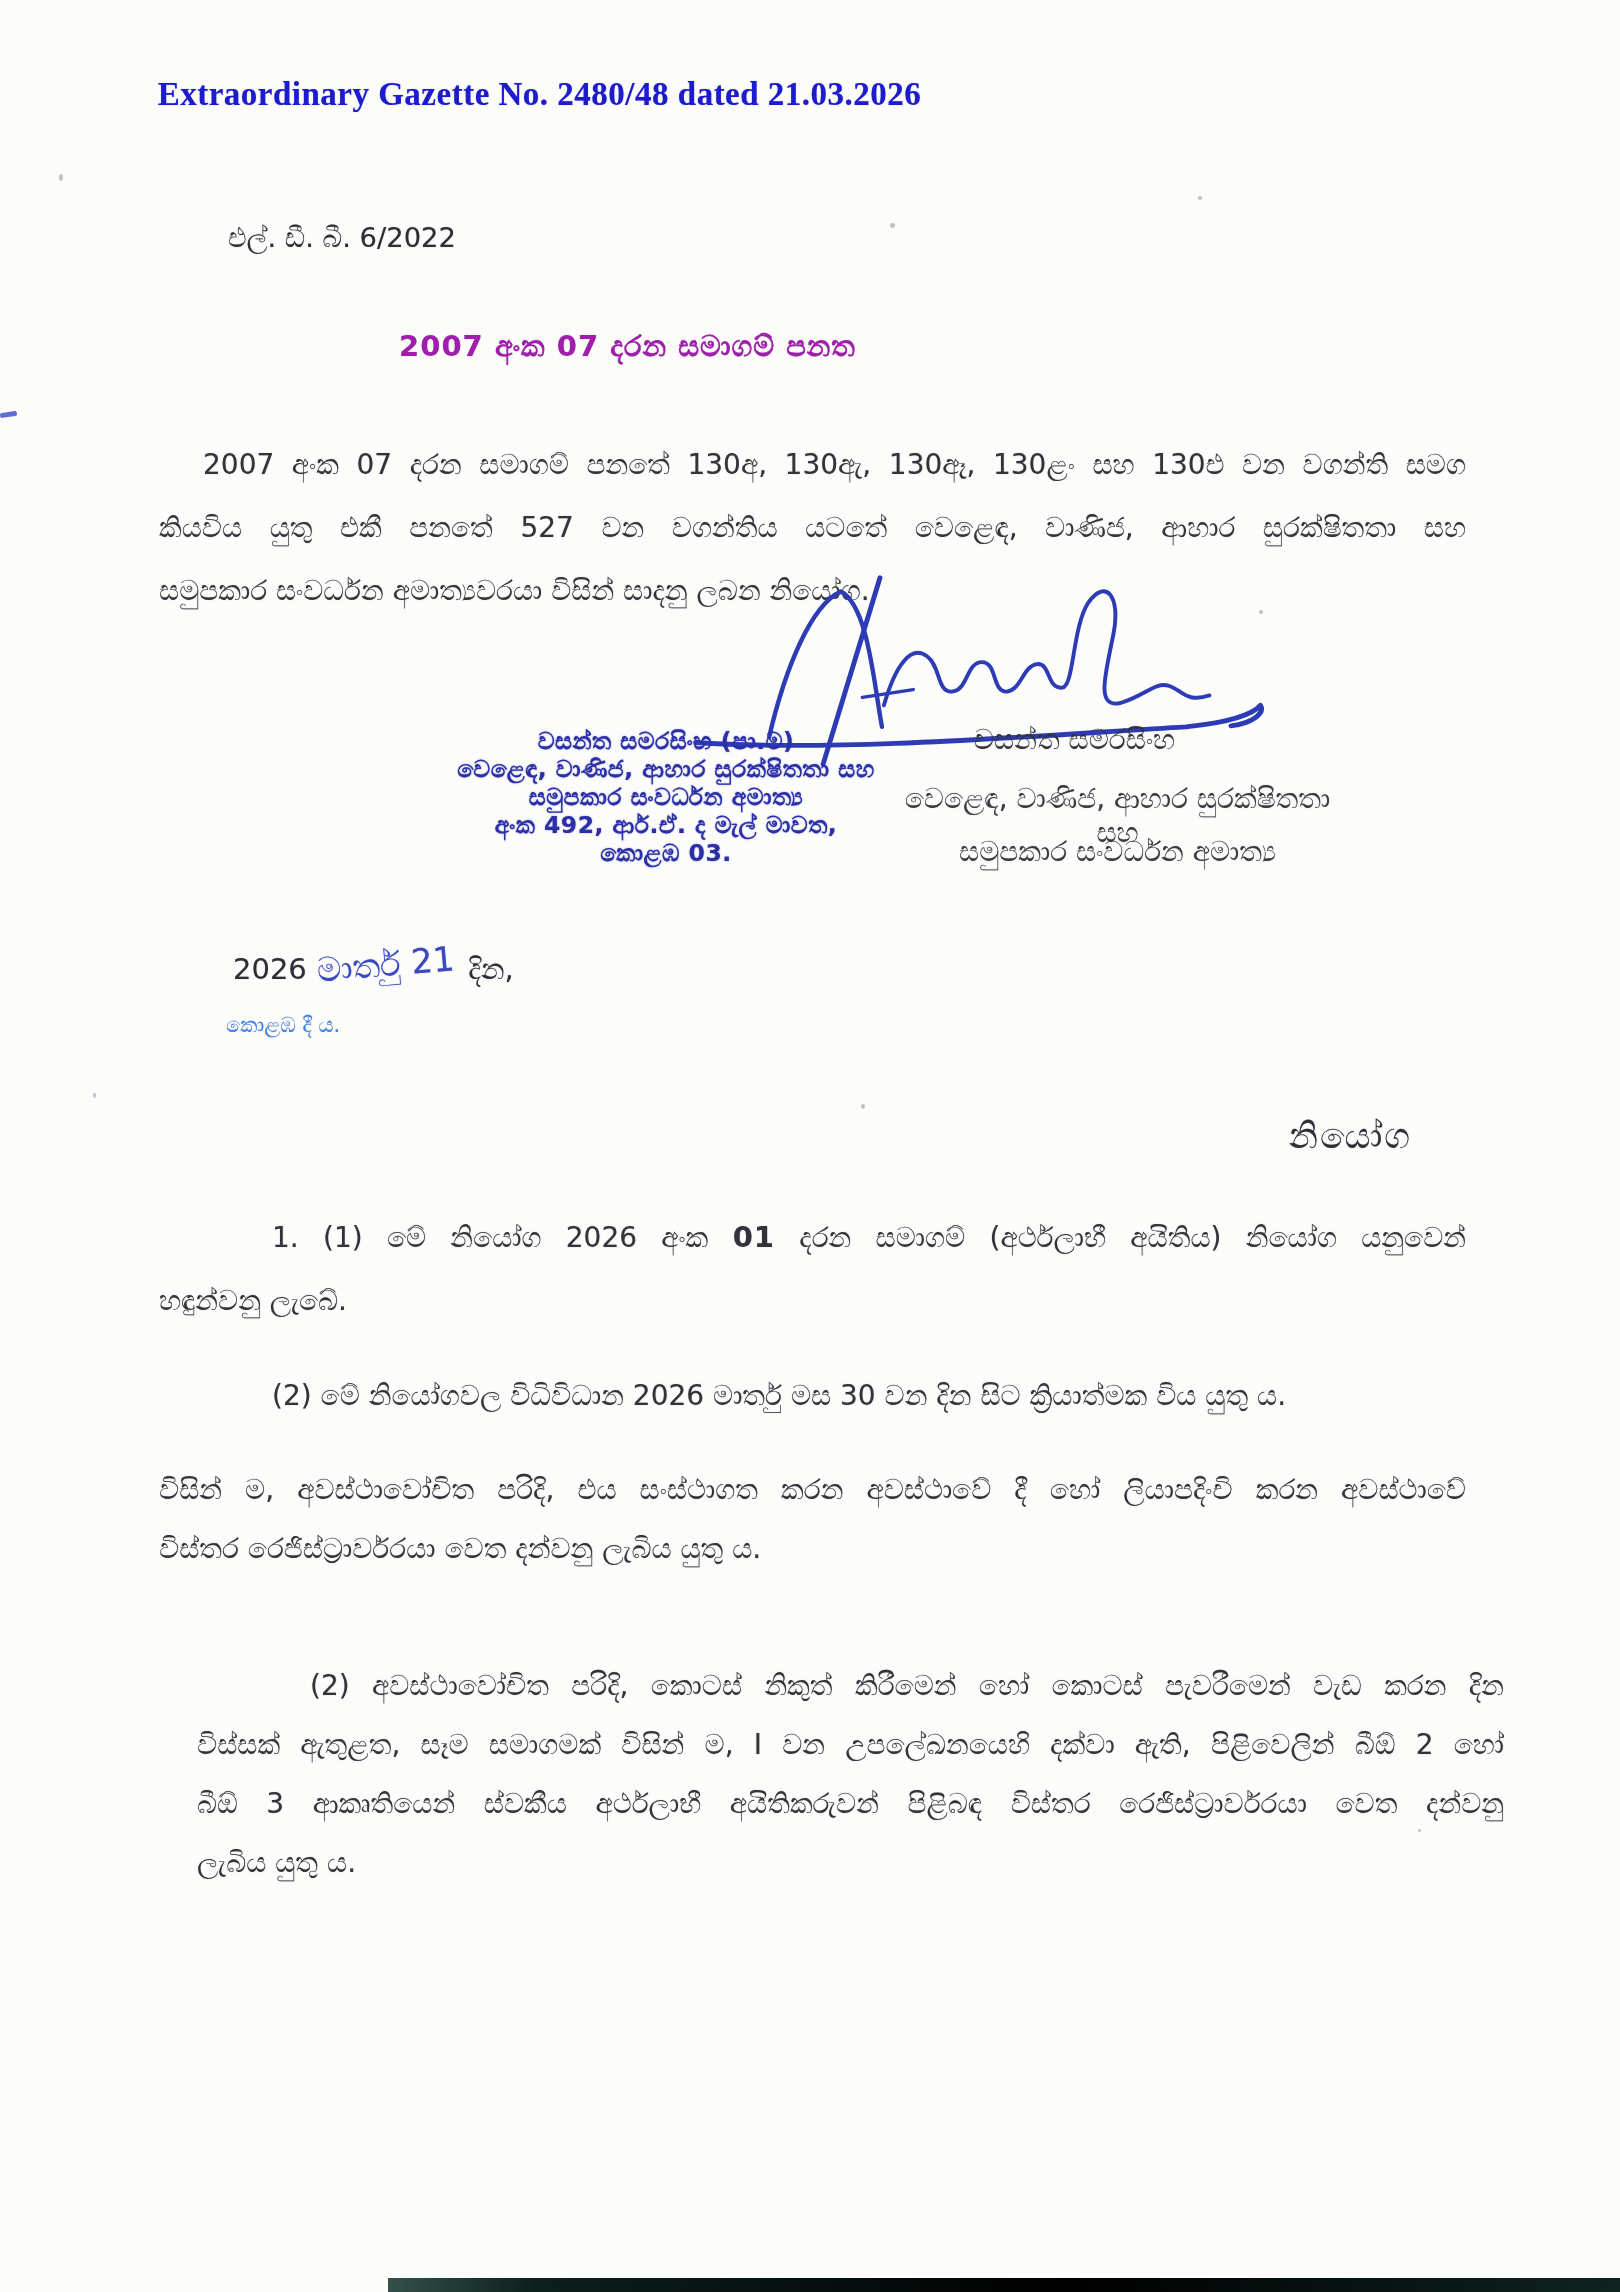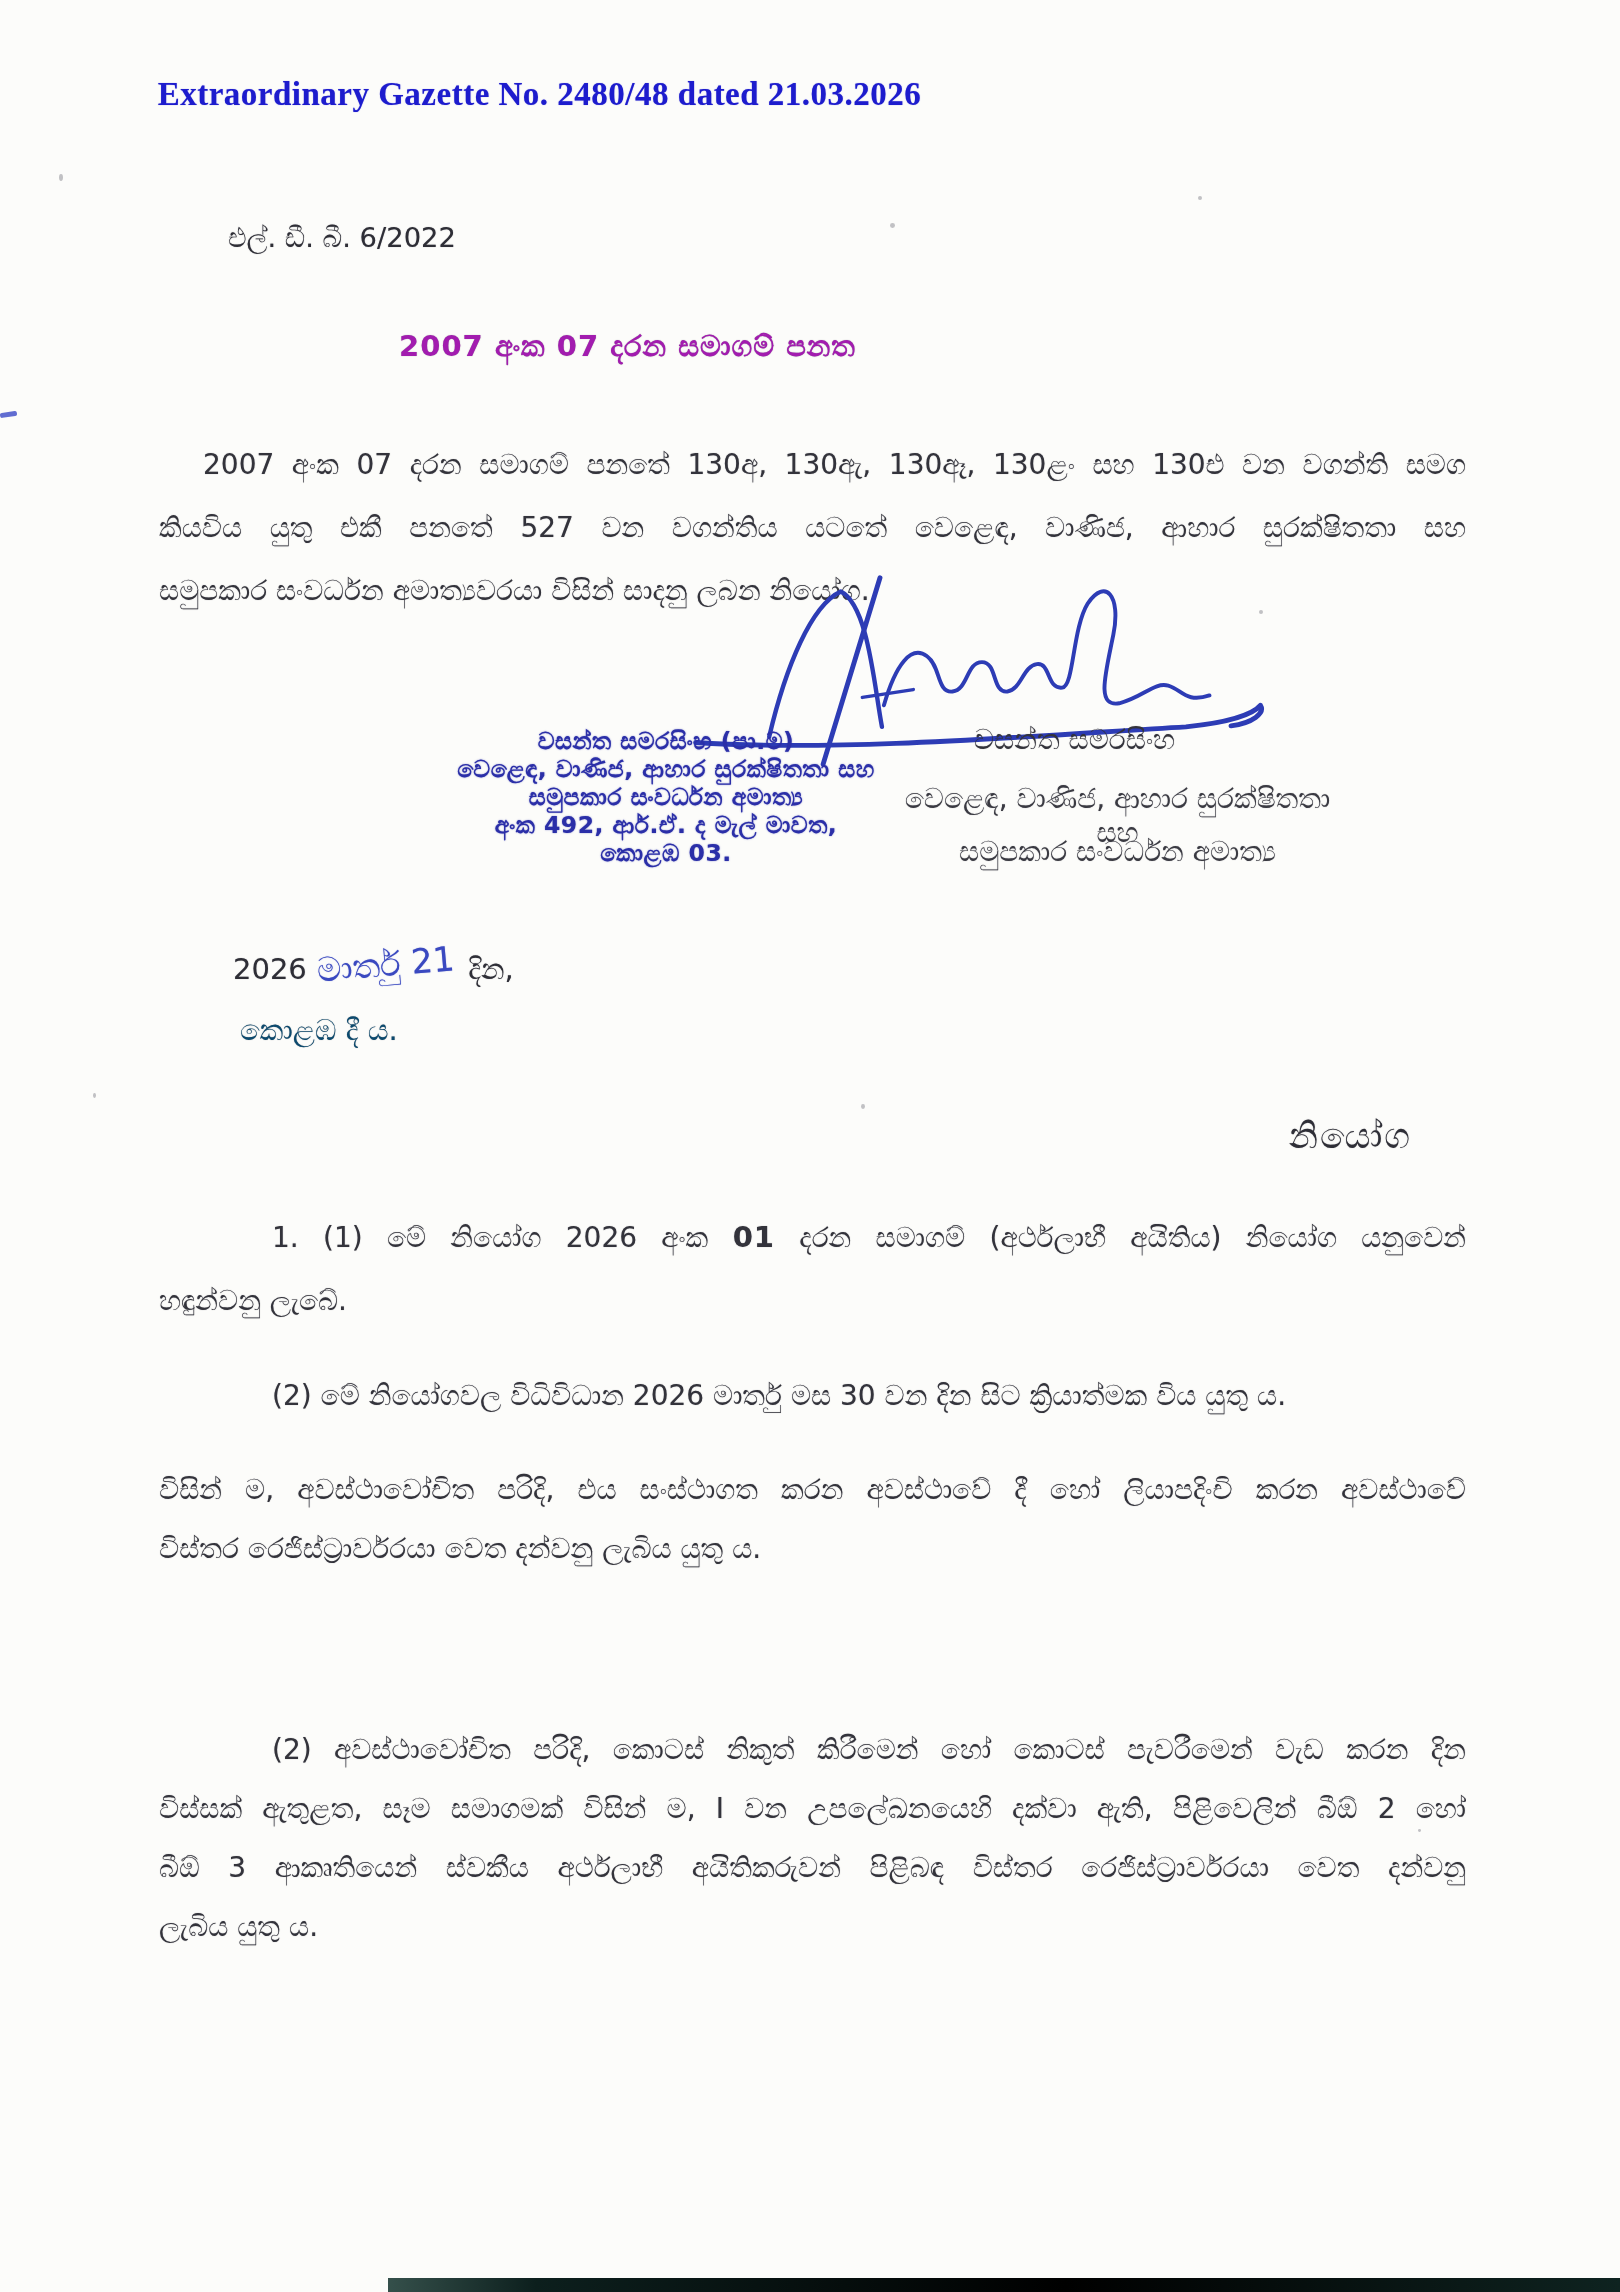--- a/index.html
+++ b/index.html
@@ -76,22 +76,22 @@
     font-size:29px; color:#2e2e36;
   }
   .handwritten{
     display:inline-block;
     color:#3a49c0; font-size:34px;
     transform:rotate(-5deg) translateY(-2.9px);
     margin:0 13.7px 0 9.8px;
     text-shadow:0 0 1px rgba(58,73,192,.6);
   }
   .place-line{
-    position:absolute; left:240px; top:1013px;
-    font-size:29px; color:#0c4a6e;
+    position:absolute; left:226px; top:1013px;
+    font-size:21px; color:#3b82f6;
   }
 
   .orders-heading{
     position:absolute; left:157px; top:1115px; width:1255px;
     text-align:right; font-size:36px; color:#2f2f37; letter-spacing:2px;
   }
 
   
   .bottom-bar{
     position:absolute; left:388px; right:0; bottom:0; height:14.7px;
@@ -154,21 +154,21 @@
 
   <div class="para inkish" style="top:1364px;">
     <div class="line last indent-lg">(2) මේ නියෝගවල විධිවිධාන 2026 මාර්තු මස 30 වන දින සිට ක්‍රියාත්මක විය යුතු ය.</div>
   </div>
 
   <div class="para lh60 inkish" style="top:1460px;">
     <div class="line">විසින් ම, අවස්ථාවෝචිත පරිදි, එය සංස්ථාගත කරන අවස්ථාවේ දී හෝ ලියාපදිංචි කරන අවස්ථාවේ</div>
     <div class="line last">විස්තර රෙජිස්ට්‍රාර්වරයා වෙත දන්වනු ලැබිය යුතු ය.</div>
   </div>
 
-  <div class="para lh60 inkish" style="top:1720px;">
+  <div class="para lh60 inkish" style="top:1656px;margin-left:38px;">
     <div class="line indent-lg">(2) අවස්ථාවෝචිත පරිදි, කොටස් නිකුත් කිරීමෙන් හෝ කොටස් පැවරීමෙන් වැඩ කරන දින</div>
     <div class="line">විස්සක් ඇතුළත, සෑම සමාගමක් විසින් ම, I වන උපලේඛනයෙහි දක්වා ඇති, පිළිවෙලින් බීඕ 2 හෝ</div>
     <div class="line">බීඕ 3 ආකෘතියෙන් ස්වකීය අර්ථලාභී අයිතිකරුවන් පිළිබඳ විස්තර රෙජිස්ට්‍රාර්වරයා වෙත දන්වනු</div>
     <div class="line last">ලැබිය යුතු ය.</div>
   </div>
 
   <div class="ink-dash"></div>
   <div class="bottom-bar"></div>
 
   <div class="speck" style="left:890px;top:223px;width:4.9px;height:4.9px;"></div>

